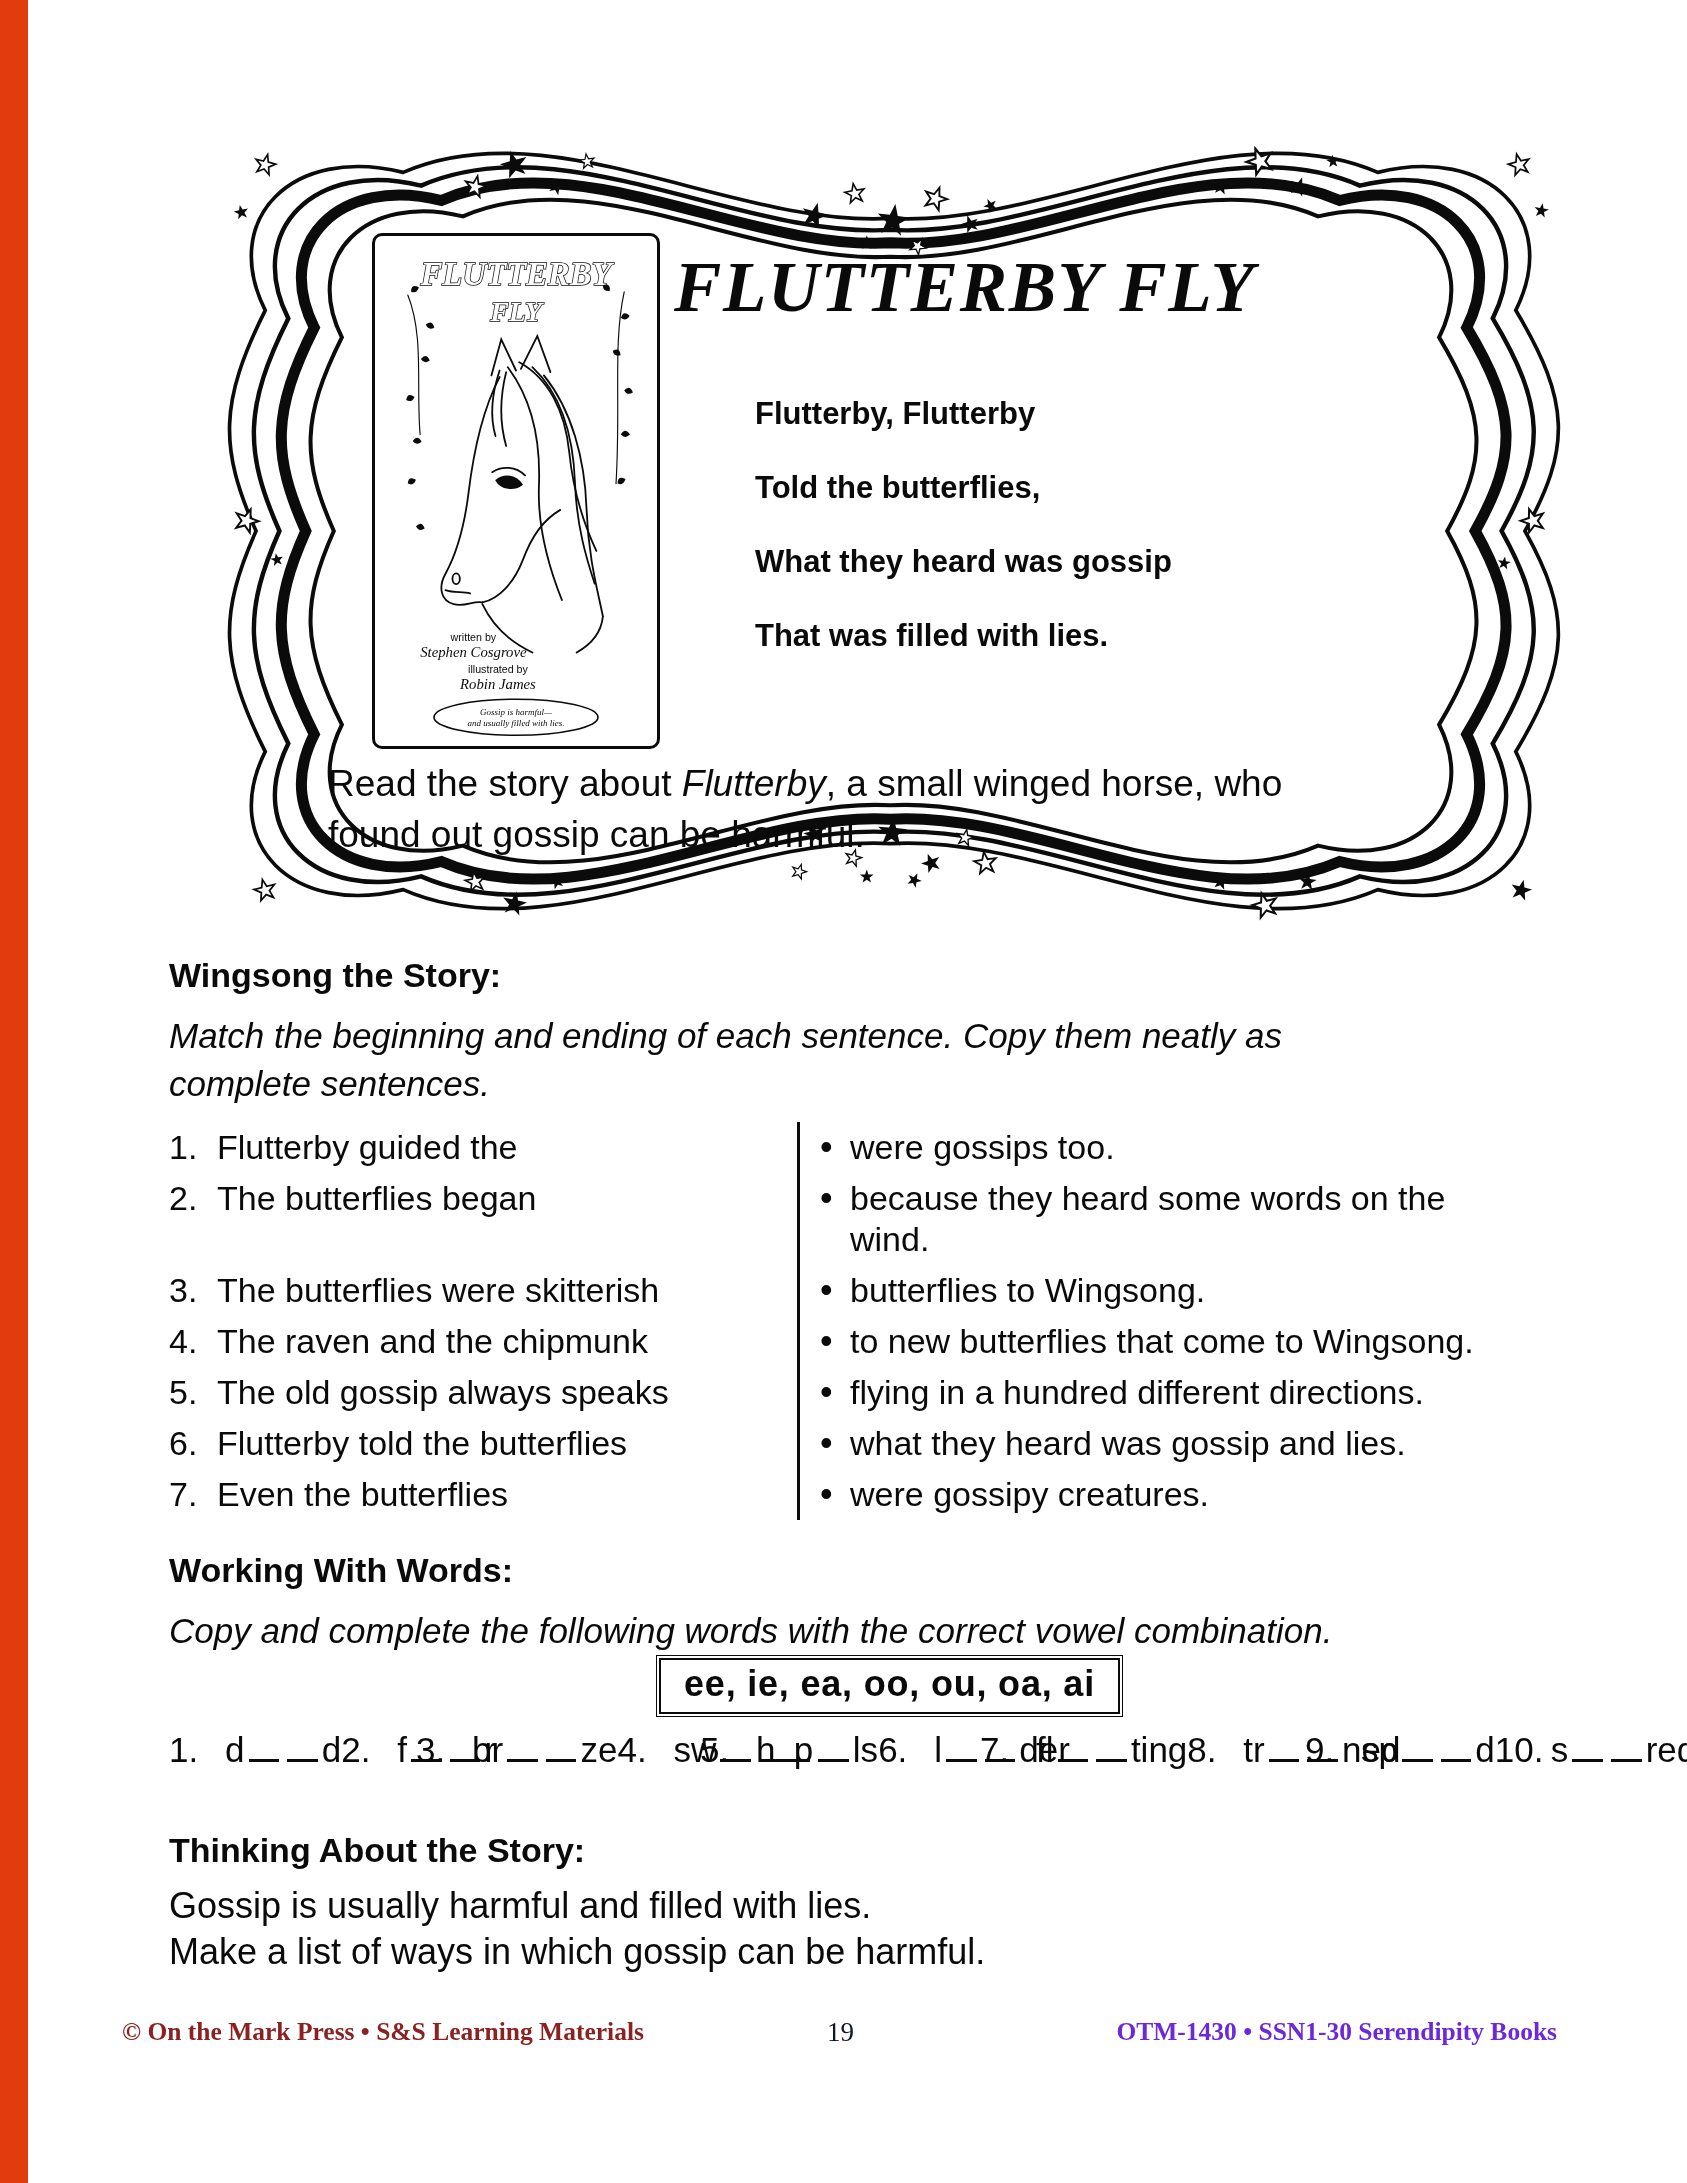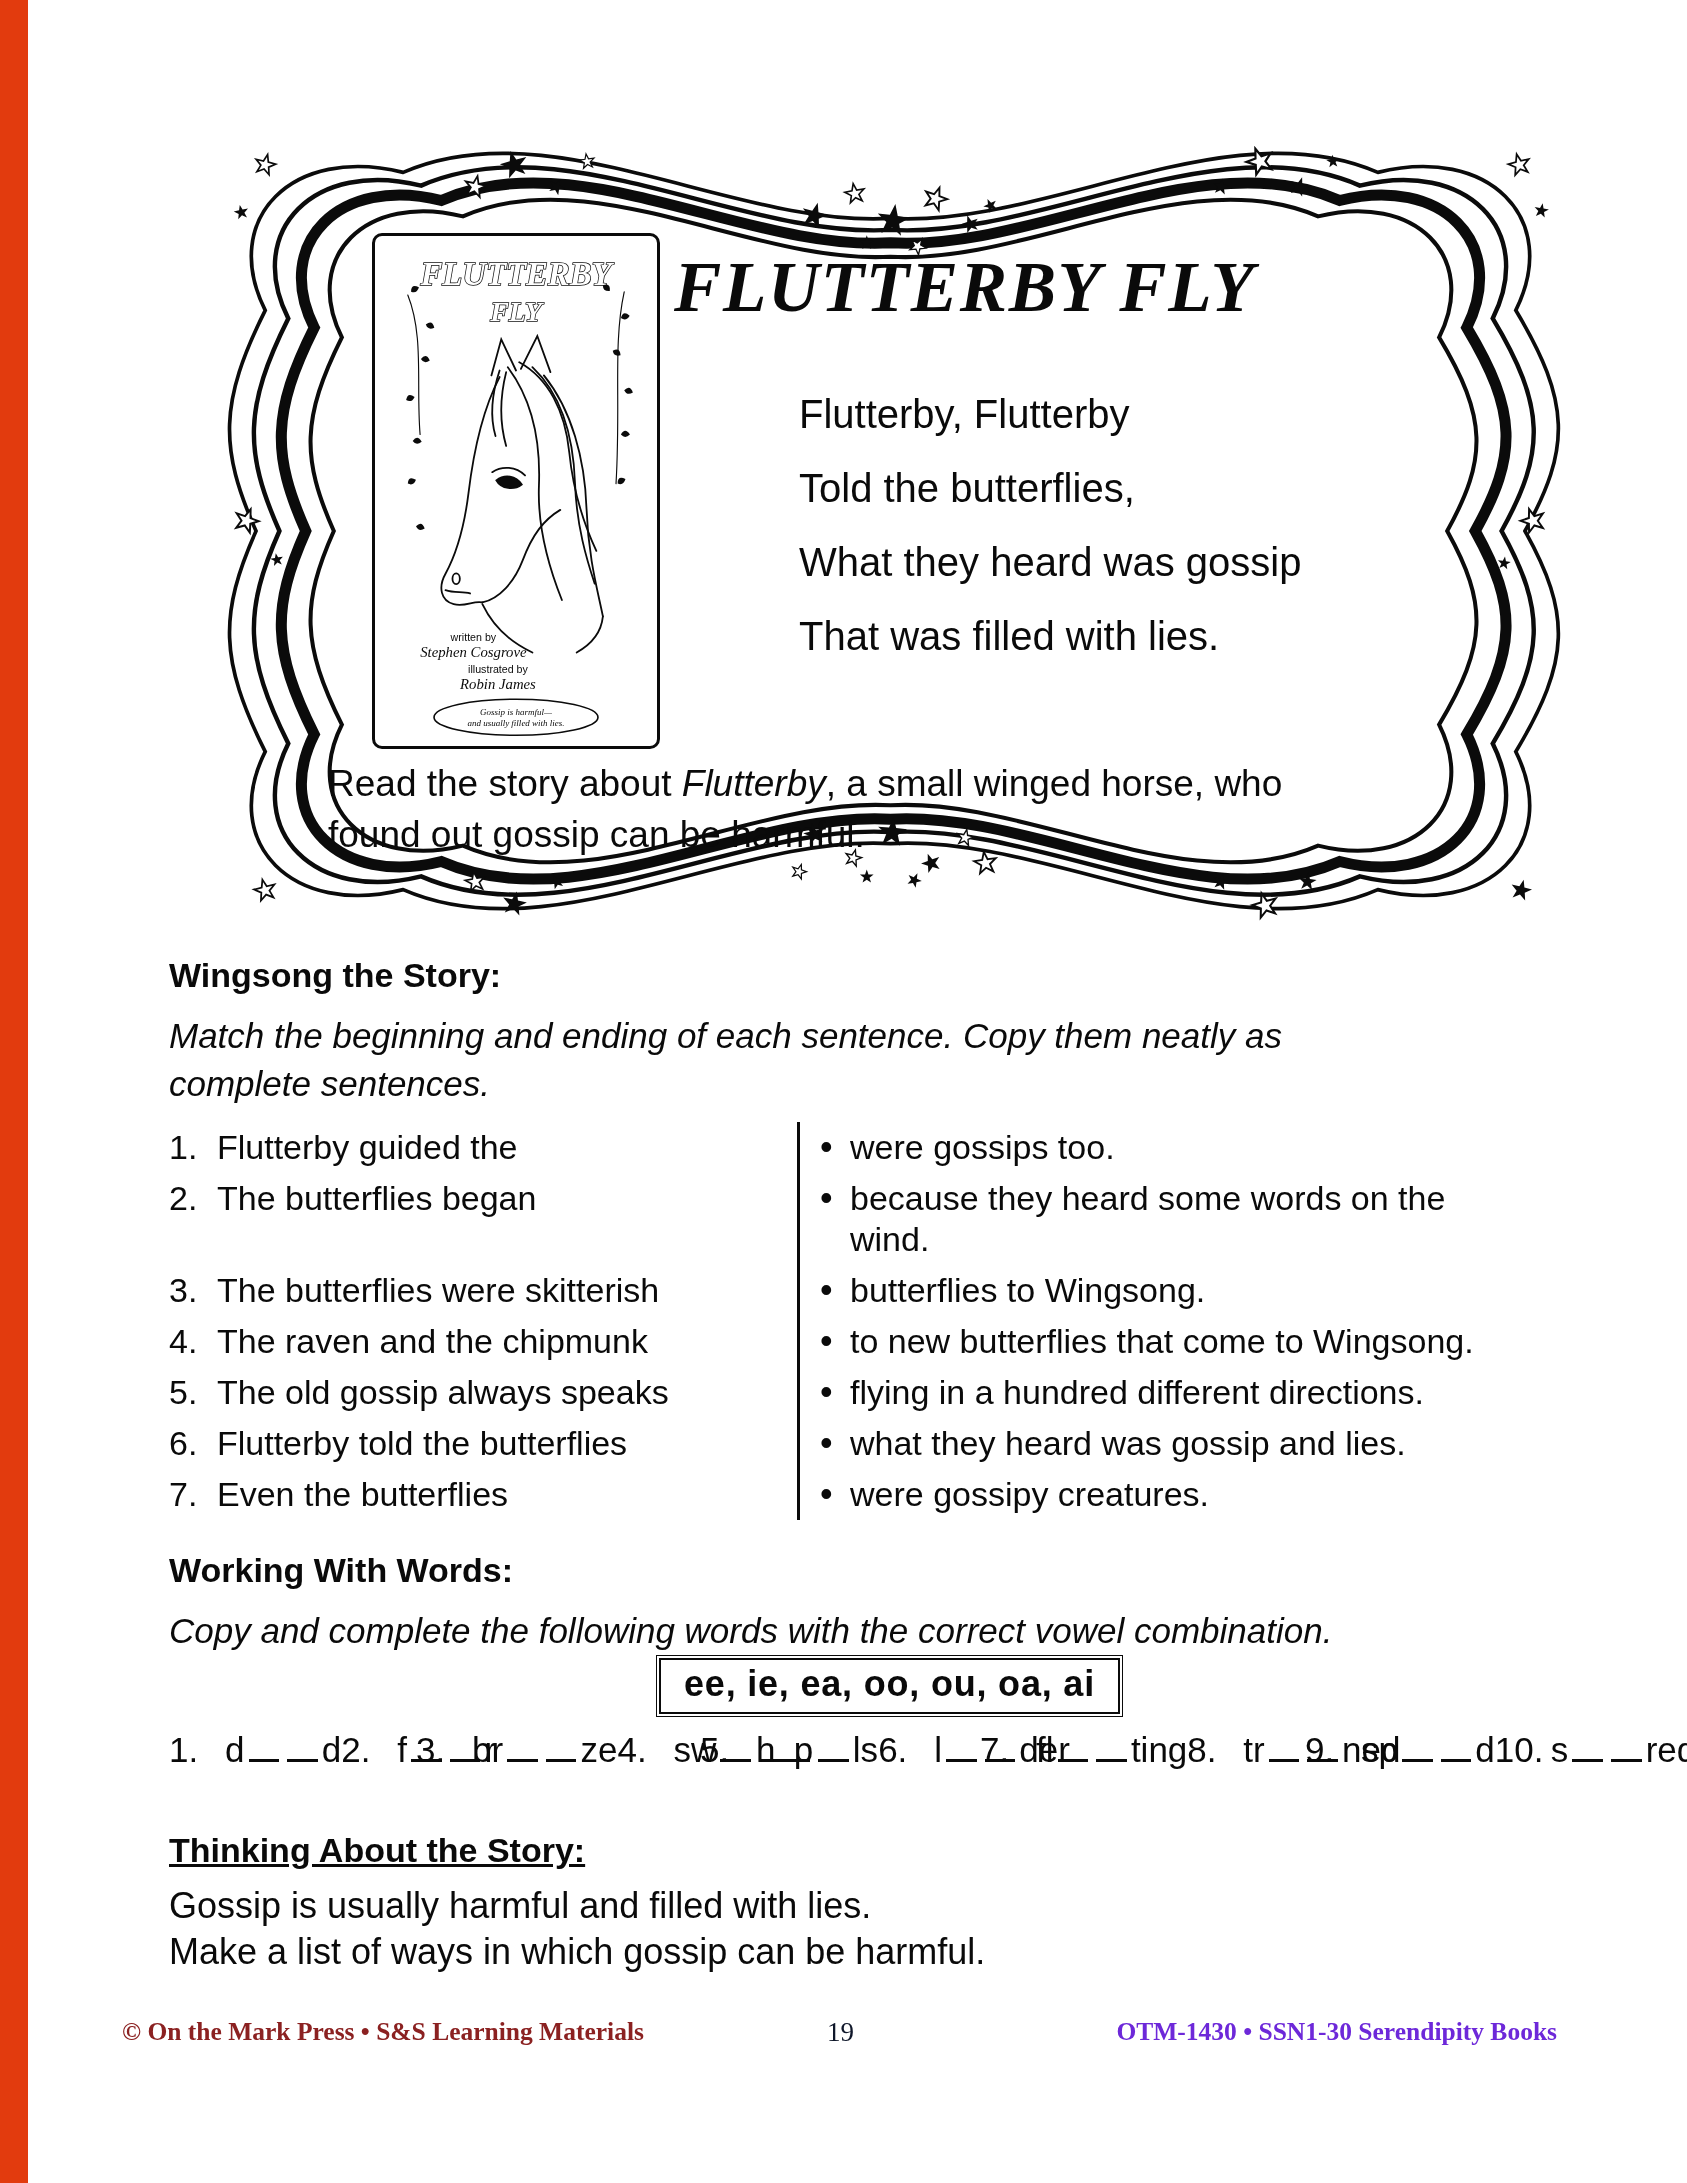--- a/index.html
+++ b/index.html
@@ -21,21 +21,21 @@
   .cover svg{width:100%;height:100%;}
   .cover-title{font-family:"Liberation Serif", serif;font-style:italic;font-weight:bold;
     fill:#ffffff;stroke:#0b0b0b;stroke-width:1.8;paint-order:stroke;text-anchor:middle;}
   .cover-small{font-family:"Liberation Sans", sans-serif;fill:#0b0b0b;text-anchor:middle;}
   .cover-name{font-family:"Liberation Serif", serif;font-style:italic;fill:#0b0b0b;text-anchor:middle;}
   .horse{fill:none;stroke:#0b0b0b;stroke-width:2.2;stroke-linecap:round;}
 
   .main-title{position:absolute;left:674px;top:247px;margin:0;
     font-family:"Liberation Serif", serif;font-style:italic;font-weight:bold;
     font-size:71px;letter-spacing:1.6px;white-space:nowrap;}
-  .poem{position:absolute;left:799px;top:377px;font-size:40px;line-height:74px;}
+  .poem{position:absolute;left:755px;top:377px;font-size:31px;line-height:74px;font-weight:bold;}
   .poem p{margin:0;}
   .intro{position:absolute;left:328px;top:758px;font-size:37px;line-height:51px;width:1096px;}
   .intro .it{font-style:italic;}
 
   .h-bold{position:absolute;margin:0;font-size:34px;font-weight:bold;left:169px;}
   .instr{position:absolute;left:169px;font-size:35px;font-style:italic;line-height:48px;margin:0;}
 
   .match-list{position:absolute;left:169px;top:1122px;width:1425px;}
   .m-row{display:flex;align-items:flex-start;}
   .m-left{width:628px;flex-shrink:0;display:flex;padding:5px 0;font-size:34px;line-height:41px;}
@@ -296,20 +296,20 @@
   <div class="w-col">
     <div class="word"><span class="wnum">7.</span><span>fl</span><span class="blank"></span><span class="blank"></span><span>ting</span></div>
     <div class="word"><span class="wnum">8.</span><span>tr</span><span class="blank"></span><span class="blank"></span><span>ned</span></div>
   </div>
   <div class="w-col">
     <div class="word"><span class="wnum">9.</span><span>sp</span><span class="blank"></span><span class="blank"></span><span>d</span></div>
     <div class="word"><span class="wnum">10.</span><span>s</span><span class="blank"></span><span class="blank"></span><span>red</span></div>
   </div>
 </div>
 
-<h2 class="h-bold" style="top:1831px;text-decoration:underline;">Thinking About the Story:</h2>
+<h2 class="h-bold" style="top:1831px;">Thinking About the Story:</h2>
 <p class="t-line" style="top:1885px;">Gossip is usually harmful and filled with lies.</p>
 <p class="t-line" style="top:1931px;">Make a list of ways in which gossip can be harmful.</p>
 
 <span class="footer-left">© On the Mark Press • S&amp;S Learning Materials</span>
 <span class="footer-page">19</span>
 <span class="footer-right">OTM-1430 • SSN1-30 Serendipity Books</span>
 
 
 </body></html>

